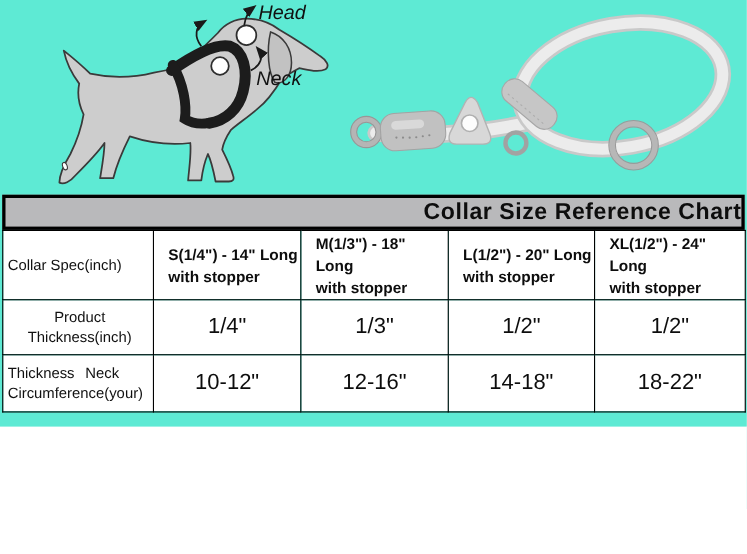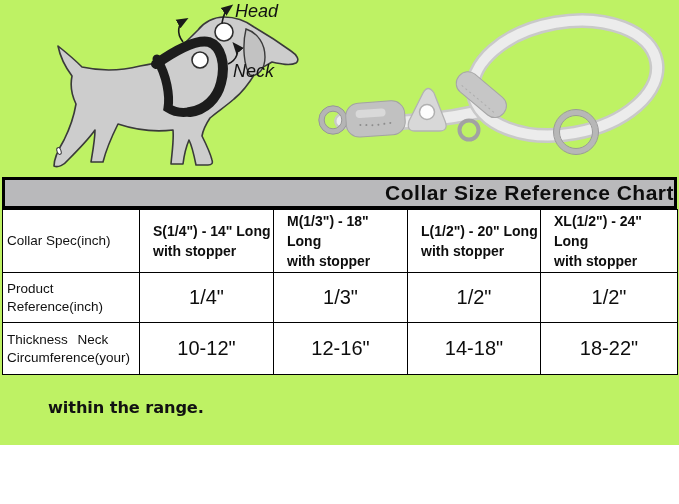--- a/index.html
+++ b/index.html
@@ -1,17 +1,17 @@
 <!DOCTYPE html>
 <html><head>
 <meta charset="utf-8">
 <style>
   html,body{margin:0;padding:0;background:#ffffff;}
   .page{
-    position:relative;width:679px;height:445px;background:#bef264;overflow:hidden;
+    position:relative;width:679px;height:388px;background:#5eead4;overflow:hidden;
     font-family:"Liberation Sans",sans-serif;color:#000;
   }
   
   .scene{position:absolute;left:0;top:0;width:679px;height:176px;}
   .dog-svg{position:absolute;left:0;top:0;}
   .collar-svg{position:absolute;left:318px;top:0;}
   .svg-label{font-family:"Liberation Sans",sans-serif;font-style:italic;font-size:18px;fill:#111;}
 
   
   .size-chart{position:absolute;left:2px;top:177px;width:675px;}
@@ -21,21 +21,21 @@
     font-size:21px;font-weight:bold;letter-spacing:.5px;color:#0d0d0d;
   }
   table.spec{
     border-collapse:collapse;table-layout:fixed;width:675px;margin-top:0;
   }
   table.spec td{
     border:1.5px solid #000;vertical-align:middle;box-sizing:border-box;
     background:#fff;overflow:hidden;
   }
   table.spec tr.r1 td{height:52px;}
-  table.spec tr.r2 td{height:50px;}
+  table.spec tr.r2 td{height:50px;text-align:center;}
   table.spec tr.r3 td{height:52px;}
   td.lbl{font-size:13.5px;line-height:18px;padding-left:4px;color:#111;}
   td.hdr{font-size:14px;font-weight:600;line-height:20px;padding-left:13px;color:#0d0d0d;}
   td.val{font-size:20px;text-align:center;color:#0d0d0d;font-family:"Liberation Sans",sans-serif;}
   tr.r3 td.lbl .w1{word-spacing:6px;}
 
   
   .tips{position:absolute;left:6px;top:391px;width:668px;font-size:17.5px;line-height:33px;color:#121212;}
   .tips .ind{padding-left:42px;}
   .t-lab{font-family:"Liberation Sans",sans-serif;}
@@ -175,21 +175,21 @@
           <div>with stopper</div>
         </td>
         <td class="hdr">
           <div>XL(1/2") - 24" Long</div>
           <div>with stopper</div>
         </td>
       </tr>
       <tr class="r2">
         <td class="lbl">
           <div>Product</div>
-          <div>Reference(inch)</div>
+          <div>Thickness(inch)</div>
         </td>
         <td class="val">1/4"</td>
         <td class="val">1/3"</td>
         <td class="val">1/2"</td>
         <td class="val">1/2"</td>
       </tr>
       <tr class="r3">
         <td class="lbl">
           <div class="w1">Thickness Neck</div>
           <div>Circumference(your)</div>

